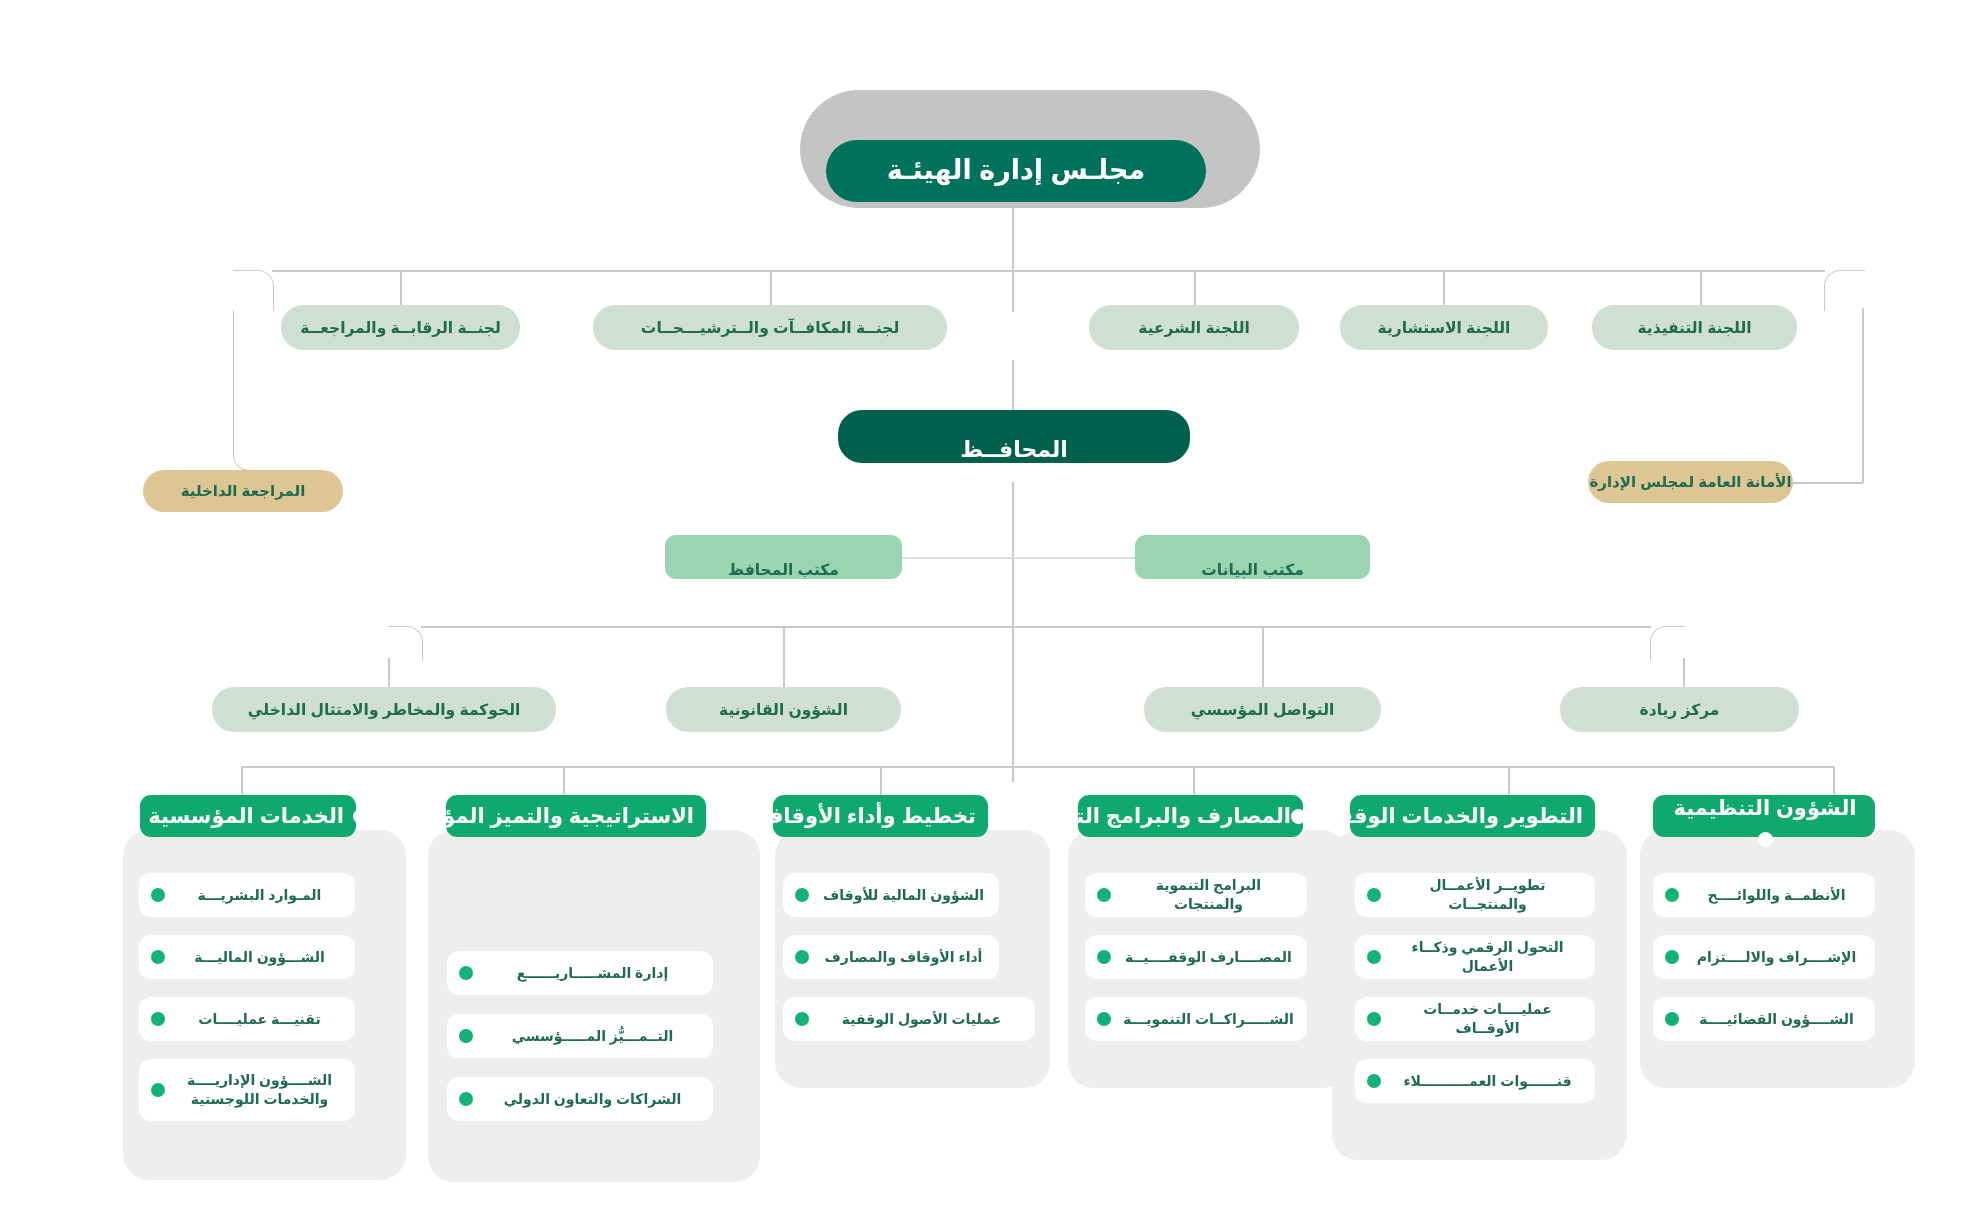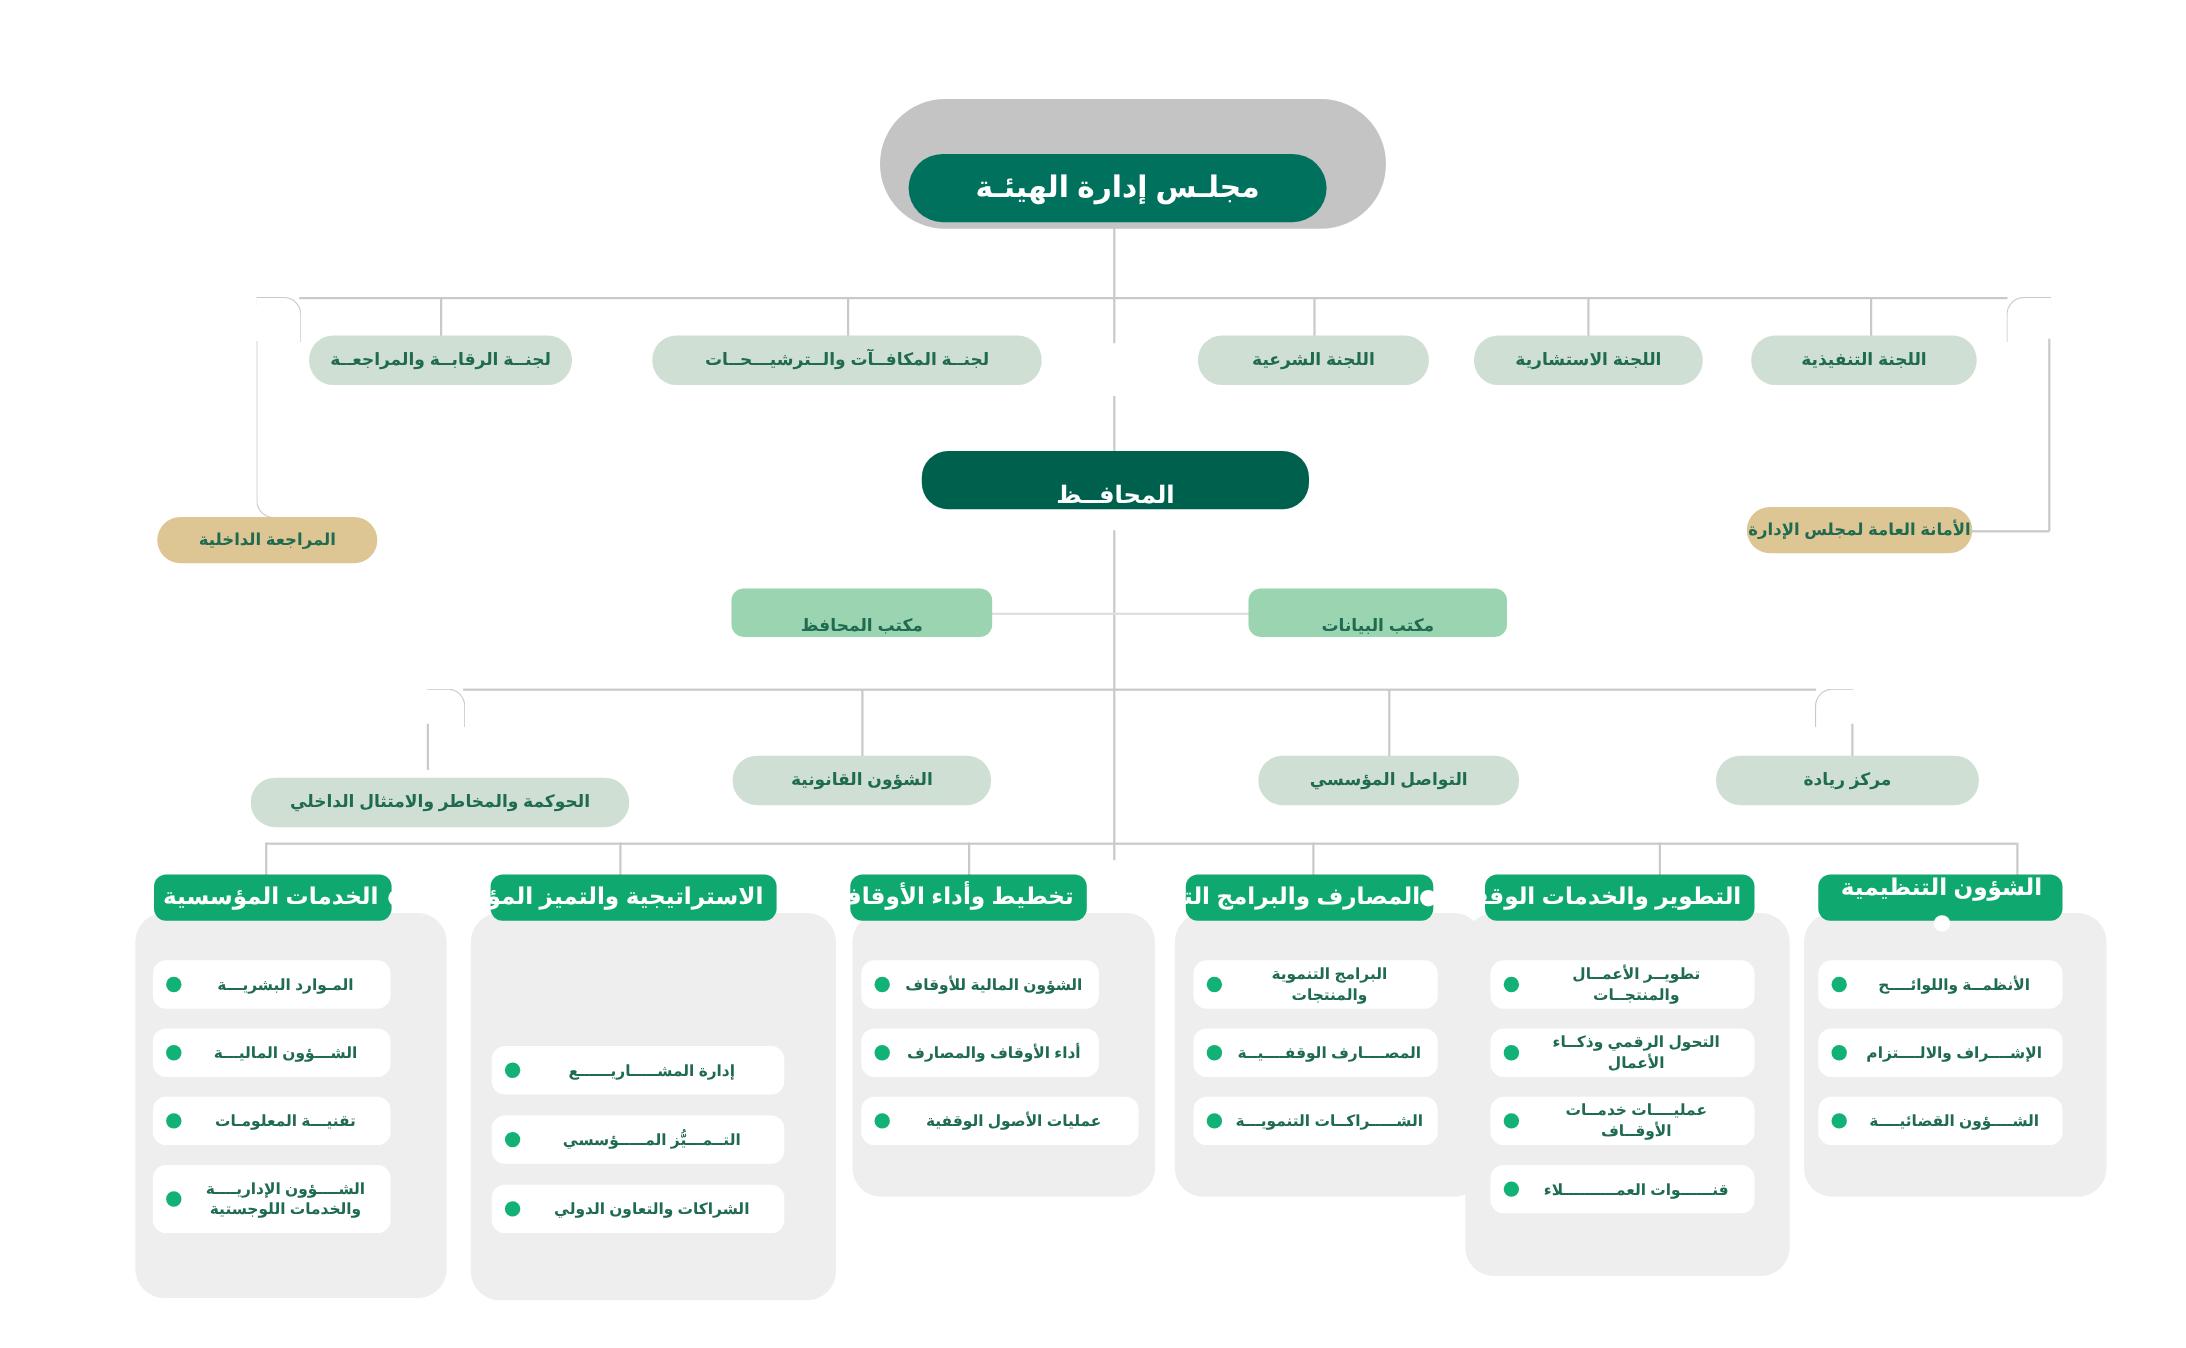--- a/index.html
+++ b/index.html
@@ -130,21 +130,21 @@
   </div>
 
   <div class="corner tl" style="left:1650px;top:626px;width:34px;height:34px;"></div>
   <div class="corner tr" style="left:388px;top:626px;width:34px;height:34px;"></div>
   <div class="ln h" style="left:421px;top:626px;width:1230px;"></div>
   <div class="ln v" style="left:388px;top:658px;height:42px;"></div>
   <div class="ln v" style="left:783px;top:627px;height:73px;"></div>
   <div class="ln v" style="left:1262px;top:627px;height:73px;"></div>
   <div class="ln v" style="left:1683px;top:658px;height:42px;"></div>
 
-  <div class="node v-committee" style="left:228px;top:687px;width:344px;height:45px;margin-top:20px;">
+  <div class="node v-committee" style="left:212px;top:687px;width:344px;height:45px;">
     <span>الحوكمة والمخاطر والامتثال الداخلي</span>
   </div>
   <div class="node v-committee" style="left:666px;top:687px;width:235px;height:45px;">
     <span>الشؤون القانونية</span>
   </div>
   <div class="node v-committee" style="left:1144px;top:687px;width:237px;height:45px;">
     <span>التواصل المؤسسي</span>
   </div>
   <div class="node v-committee" style="left:1560px;top:687px;width:239px;height:45px;">
     <span>مركز ريادة</span>
@@ -199,21 +199,21 @@
 
   <div class="leaf" style="left:139px;top:873px;width:216px;height:44px;">
     <span class="leaf-label">المـوارد البشريـــة</span>
     <span class="bullet"></span>
   </div>
   <div class="leaf" style="left:139px;top:935px;width:216px;height:44px;">
     <span class="leaf-label">الشـــؤون الماليـــة</span>
     <span class="bullet"></span>
   </div>
   <div class="leaf" style="left:139px;top:997px;width:216px;height:44px;">
-    <span class="leaf-label">تقنيـــة المعلومـات</span>
+    <span class="leaf-label">تقنيـــة عمليــــات</span>
     <span class="bullet"></span>
   </div>
   <div class="leaf" style="left:139px;top:1059px;width:216px;height:62px;">
     <span class="leaf-label">الشــــؤون الإداريــــة والخدمات اللوجستية</span>
     <span class="bullet"></span>
   </div>
 
   <div class="leaf" style="left:447px;top:951px;width:266px;height:44px;">
     <span class="leaf-label">إدارة المشـــــاريــــــع</span>
     <span class="bullet"></span>

